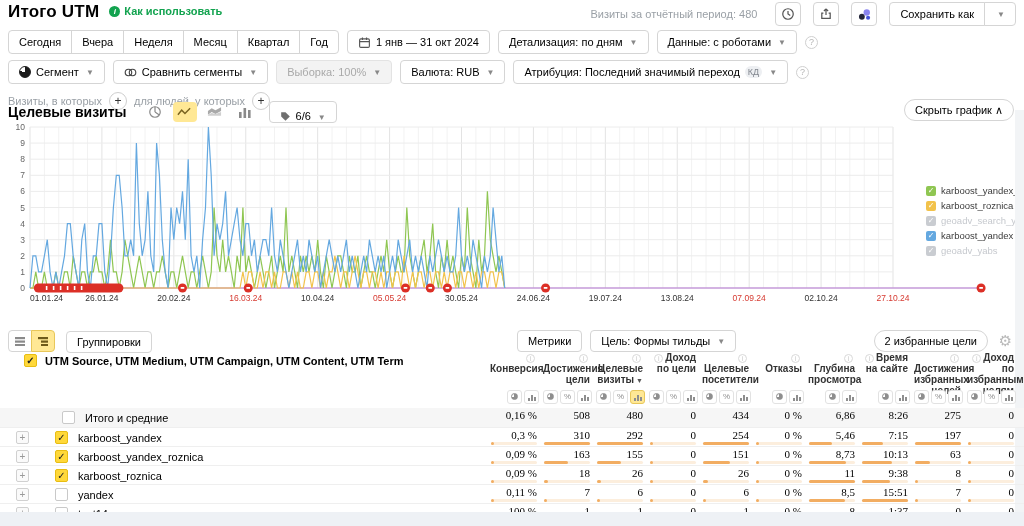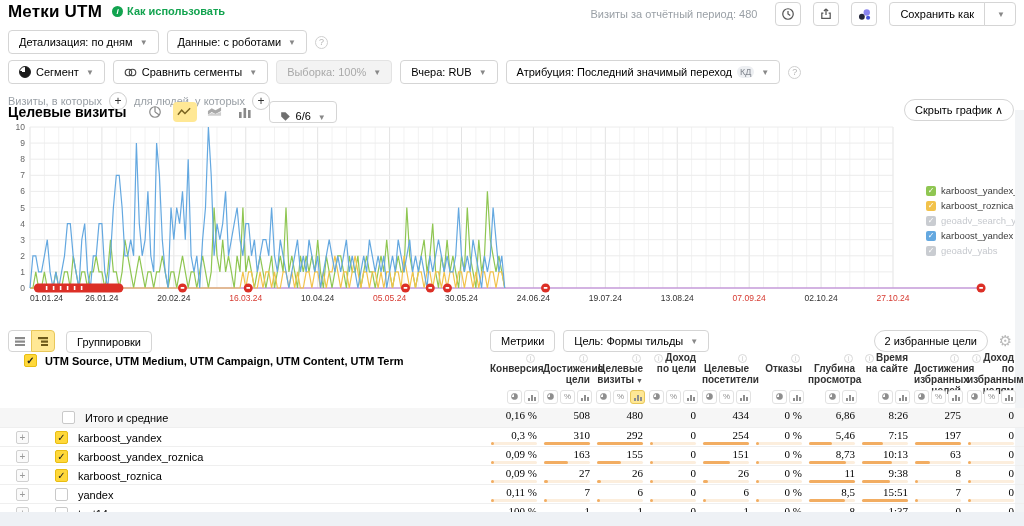--- a/index.html
+++ b/index.html
@@ -57,21 +57,21 @@
              display:inline-flex; align-items:center; justify-content:center; }
   .leg-item.off { color:#c6c9ce; }
 
   .tbl-controls { position:absolute; top:330px; left:8px; right:8px; height:24px; }
   .view-toggle { display:inline-flex; }
   .vt { width:24px; height:22px; border:1px solid #d5d5d5; background:#fff; display:inline-flex;
         align-items:center; justify-content:center; cursor:pointer; }
   .vt:first-child { border-radius:4px 0 0 4px; }
   .vt:last-child { border-radius:0 4px 4px 0; margin-left:-1px; }
   .vt.sel { background:#ffe895; border-color:#e8c75a; }
-  .tbl-controls-right { position:absolute; left:482px; top:0; display:flex; gap:8px; }
+  .tbl-controls-right { position:absolute; left:509px; top:0; display:flex; gap:8px; }
   .fav-goals { position:absolute; right:28px; top:0; height:22px; }
   .gear { position:absolute; right:4px; top:2px; color:#b9b9b9; font-size:15px; cursor:pointer; }
 
   .thead { position:absolute; top:352px; left:0; width:1024px; }
   .dim-label { position:absolute; left:24px; top:2px; display:flex; gap:8px; align-items:center; font-weight:bold; font-size:11px; }
   .cols { position:absolute; left:490px; top:0; display:flex; }
   .col { width:53px; text-align:right; padding-right:6px; font-weight:bold; font-size:10px; color:#333; line-height:11px; }
   .col .inf { display:inline-block; width:9px; height:9px; border:1px solid #d9d9d9; border-radius:50%;
               color:#c9c9c9; font-size:7px; line-height:8px; text-align:center; margin-right:2px; font-weight:normal; }
   .caret { color:#555; font-size:7px; }
@@ -102,21 +102,21 @@
 
   .footer { position:absolute; left:0; bottom:0; width:1024px; height:14px; background:#eef1f5; }
   .scrollcol { position:absolute; right:0; top:110px; width:9px; height:402px; background:#f2f4f6; }
 </style>
 </head>
 <body>
 
 <div class="page">
 
   <div class="hdr">
-    <span class="title">Метки UTM</span>
+    <span class="title">Итого UTM</span>
     <span class="howto">
       <span class="gdot">i</span>
       <span>Как использовать</span>
     </span>
     <span class="hdr-right">
       <span class="visits-note">Визиты за отчётный период: 480</span>
       <span class="icon-btn">
         <svg width="14" height="14" viewBox="0 0 16 16">
             <circle cx="8" cy="8" r="6" fill="none" stroke="#555" stroke-width="1.4"></circle>
             <path d="M8 4.5V8l2.6 1.8" fill="none" stroke="#555" stroke-width="1.4"></path>
@@ -138,20 +138,35 @@
       <span class="btn-group">
         <span class="btn">Сохранить как</span>
         <span class="btn">
             <span class="chev">▼</span>
           </span>
       </span>
     </span>
   </div>
 
   <div class="row1">
+    <span class="btn-group" id="period-group">
+        <span class="btn">Сегодня</span>
+        <span class="btn">Вчера</span>
+        <span class="btn">Неделя</span>
+        <span class="btn">Месяц</span>
+        <span class="btn">Квартал</span>
+        <span class="btn">Год</span>
+      </span>
+    <span class="btn">
+      <svg width="13" height="13" viewBox="0 0 16 16">
+          <rect x="2" y="3.5" width="12" height="10.5" rx="1.5" fill="none" stroke="#555" stroke-width="1.4"></rect>
+          <path d="M2 7h12M5.5 1.8v3M10.5 1.8v3" stroke="#555" stroke-width="1.4"></path>
+        </svg>
+      <span>1 янв — 31 окт 2024</span>
+    </span>
     <span class="btn">
         <span>Детализация: по дням</span>
         <span class="chev">▼</span>
       </span>
     <span class="btn">
         <span>Данные: с роботами</span>
         <span class="chev">▼</span>
       </span>
     <span class="help-dot">?</span>
   </div>
@@ -168,21 +183,21 @@
           <circle cx="10.5" cy="6" r="4" fill="none" stroke="#444" stroke-width="1.4"></circle>
         </svg>
       <span>Сравнить сегменты</span>
         <span class="chev">▼</span>
       </span>
     <span class="btn disabled">
         <span>Выборка: 100%</span>
         <span class="chev">▼</span>
       </span>
     <span class="btn">
-        <span>Вчера: RUB</span>
+        <span>Валюта: RUB</span>
         <span class="chev">▼</span>
       </span>
     <span class="btn">
         <span>Атрибуция: Последний значимый переход</span>
         <span class="badge">КД</span>
         <span class="chev">▼</span>
       </span>
     <span class="help-dot">?</span>
   </div>
 
@@ -729,21 +744,21 @@
           <span class="rname">karboost_roznica</span>
         </span>
         <span class="rvals">
           <span class="cell">
             <div class="v">0,09 %</div>
             <div class="track">
               <div class="fill" style="width: 3px;"></div>
             </div>
           </span>
           <span class="cell">
-            <div class="v">27</div>
+            <div class="v">18</div>
             <div class="track">
               <div class="fill" style="width: 4px;"></div>
             </div>
           </span>
           <span class="cell">
             <div class="v">26</div>
             <div class="track">
               <div class="fill" style="width: 4px;"></div>
             </div>
           </span>

